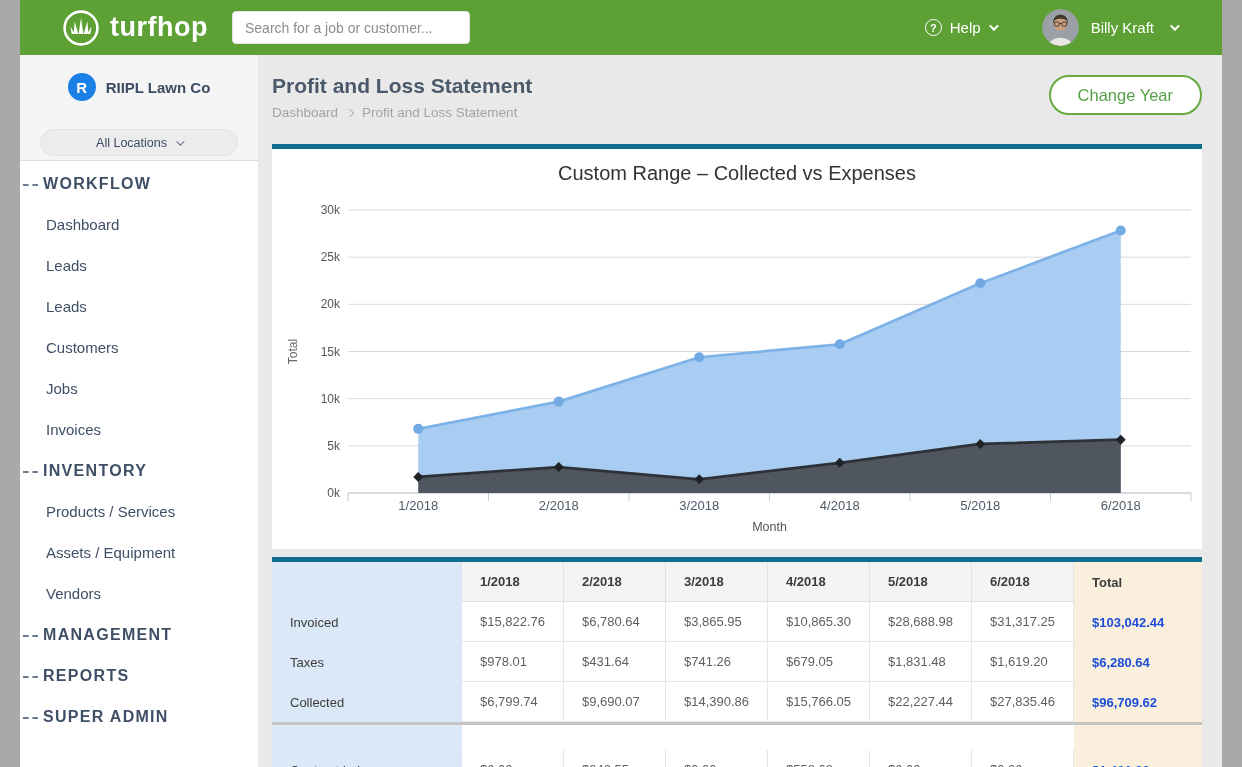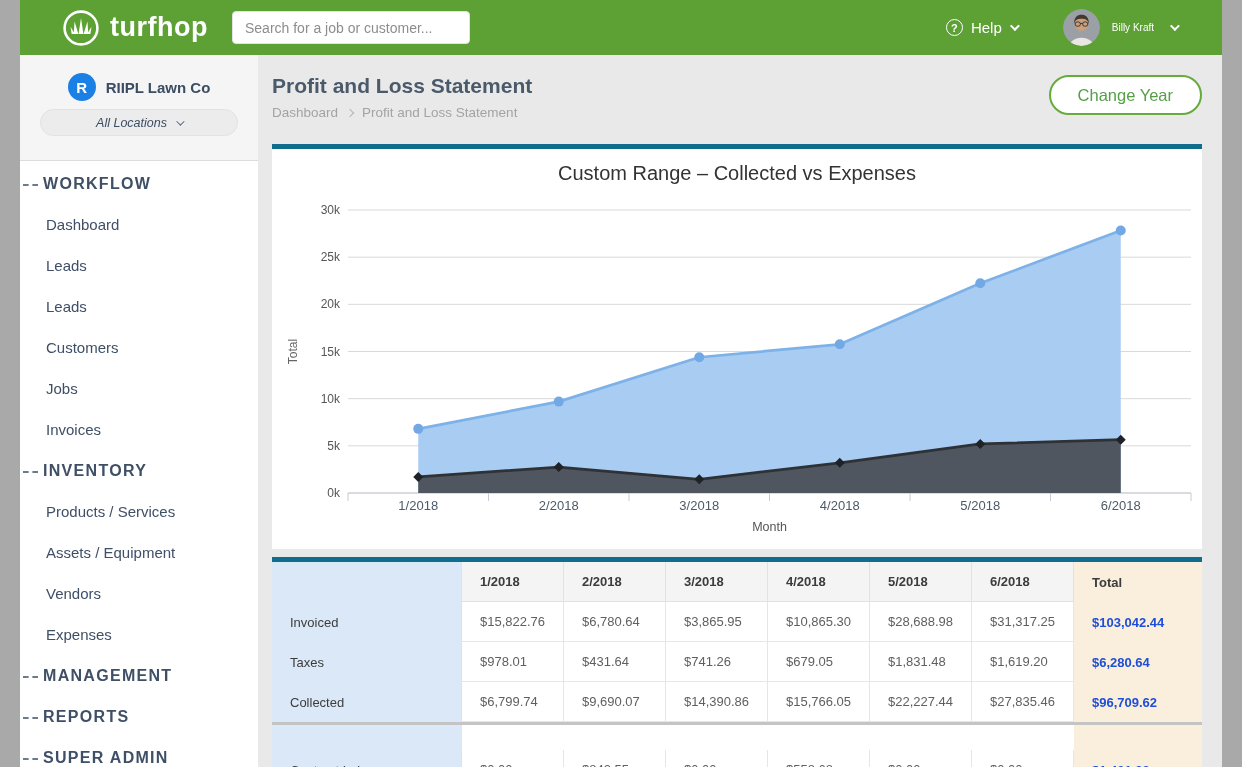--- a/index.html
+++ b/index.html
@@ -19,33 +19,33 @@
                   padding:0 12px; font-size:14px; color:#333; font-family:inherit; background:#fff; }
   .search-input::placeholder { color:#8d8d8d; }
   .topbar-right { margin-left:auto; display:flex; align-items:center; padding-right:45px; color:#fff; }
   .help-group { display:flex; align-items:center; gap:8px; cursor:pointer; }
   .q-icon { width:17px; height:17px; border:1.5px solid #fff; border-radius:50%; display:flex;
             align-items:center; justify-content:center; font-size:11px; font-weight:700; }
   .help-label { font-size:15px; }
   .chev { display:inline-block; width:7px; height:7px; border-right:2px solid currentColor;
           border-bottom:2px solid currentColor; transform:rotate(45deg) translateY(-2px); }
   .avatar { width:37px; height:37px; border-radius:50%; overflow:hidden; margin-left:46px; cursor:pointer; flex:none; }
-  .user-name { font-size:10px; margin:0 12px 0 12px; }
+  .user-name { font-size:15px; margin:0 12px 0 12px; }
   .user-chev { margin-left:4px; }
 
   
   .sidebar { position:absolute; left:20px; top:55px; bottom:0; width:238px; background:#ffffff; z-index:5; }
   .sidebar-top { height:106px; background:#f5f5f5; border-bottom:1px solid #dcdcdc; padding-top:18px; }
   .company-row { display:flex; align-items:center; justify-content:center; gap:10px; }
   .company-logo { width:28px; height:28px; border-radius:50%; background:#1a80e6; color:#fff; font-size:15px;
                   font-weight:700; display:flex; align-items:center; justify-content:center; }
   .company-name { font-size:15px; font-weight:600; color:#3c4d63; }
-  .loc-pill { margin:8px auto 0; width:198px; height:27px; border-radius:14px; background:#ececec;
+  .loc-pill { margin:28px auto 0; width:198px; height:27px; border-radius:14px; background:#ececec;
               border:1px solid #e2e2e2; display:flex; align-items:center; justify-content:center; gap:9px;
-              font-size:12.5px; color:#3c4d63; cursor:pointer;font-style:italic; }
+              font-size:12.5px; color:#3c4d63; cursor:pointer; }
   .loc-pill .chev { width:6px; height:6px; border-width:1.5px; color:#5a6a7e; }
   .nav { list-style:none; padding-top:2px; }
   .nav li { height:41px; display:flex; align-items:center; color:#3e4f66; cursor:pointer; }
   .nav li.section { padding-left:23px; font-size:16px; font-weight:700; letter-spacing:1.3px; position:relative; }
   .nav li.item { padding-left:26px; font-size:15px; }
   .dashes { position:absolute; left:3px; top:50%; width:15px; border-top:2px dashed #6b7a8e; }
 
   
   .main { position:absolute; left:258px; top:55px; right:20px; bottom:0; background:#e9e9e9; overflow:hidden; }
   .main-header { height:89px; background:#e9e9e9; position:relative; }
@@ -144,21 +144,20 @@
       <li class="item">Dashboard</li>
       <li class="item">Leads</li>
       <li class="item">Leads</li>
       <li class="item">Customers</li>
       <li class="item">Jobs</li>
       <li class="item">Invoices</li>
       <li class="section"><span class="dashes"></span>INVENTORY</li>
       <li class="item">Products / Services</li>
       <li class="item">Assets / Equipment</li>
       <li class="item">Vendors</li>
-      <li class="item">Expenses</li>
       <li class="section"><span class="dashes"></span>MANAGEMENT</li>
       <li class="section"><span class="dashes"></span>REPORTS</li>
       <li class="section"><span class="dashes"></span>SUPER ADMIN</li>
     </ul>
 </aside>
 
 <main class="main">
   <div class="main-header">
     <h1 class="page-title">Profit and Loss Statement</h1>
     <div class="breadcrumb">

